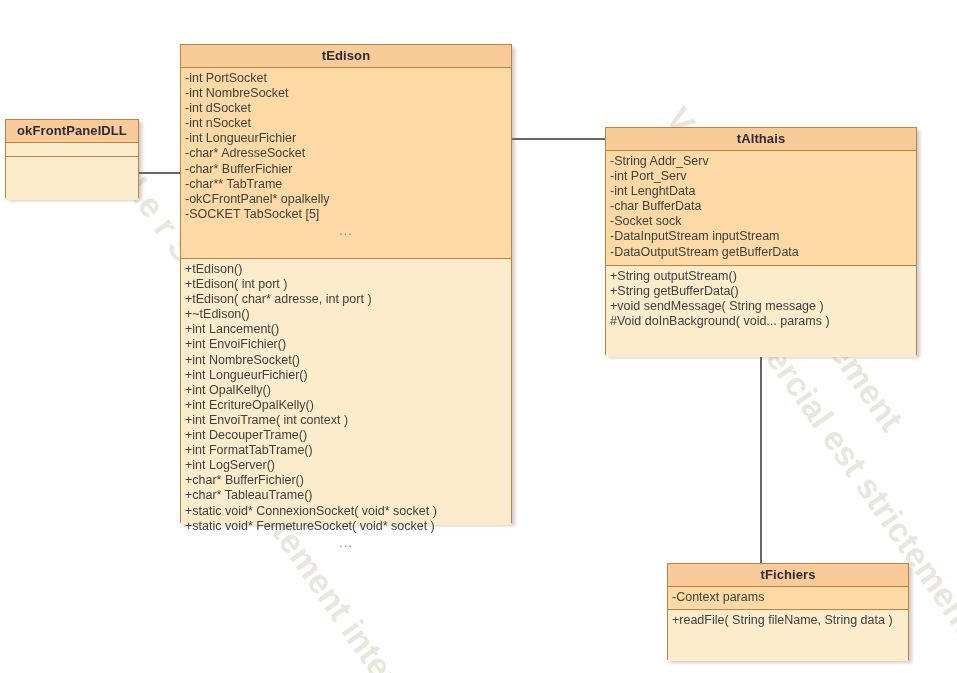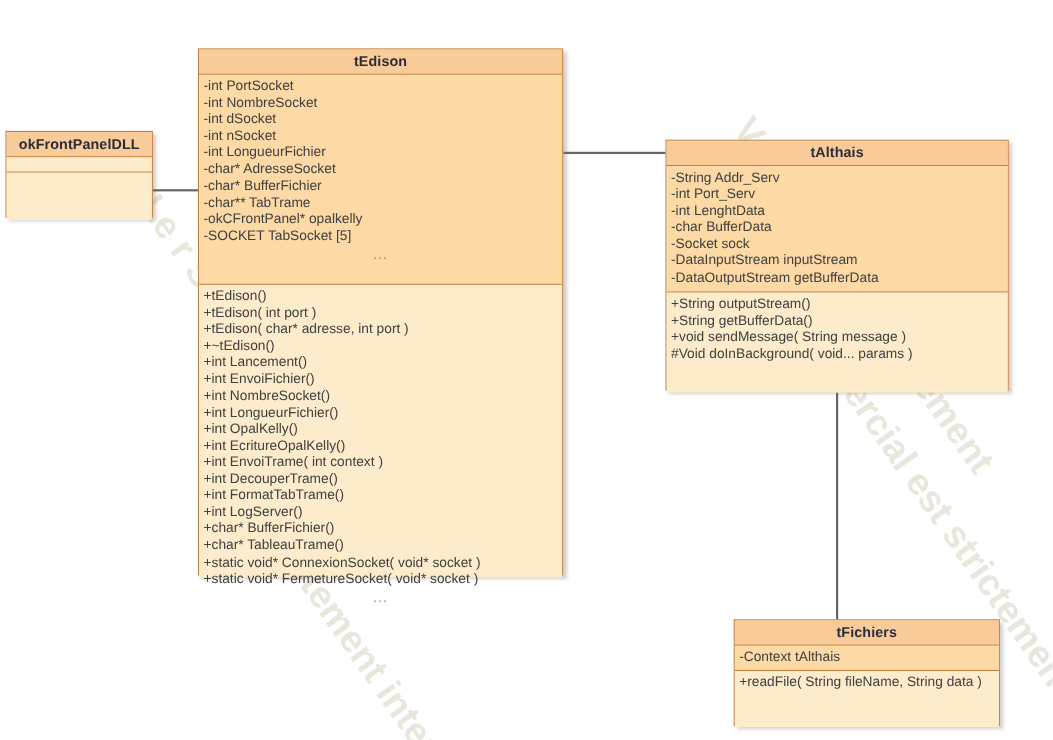--- a/index.html
+++ b/index.html
@@ -178,20 +178,20 @@
       <div class="uml-line">+String outputStream()</div>
       <div class="uml-line">+String getBufferData()</div>
       <div class="uml-line">+void sendMessage( String message )</div>
       <div class="uml-line">#Void doInBackground( void... params )</div>
     </div>
   </div>
 
   <div class="uml-class" id="class-tfichiers">
     <div class="uml-header">tFichiers</div>
     <div class="uml-section sec-attrs">
-      <div class="uml-line">-Context tAlthais</div>
+      <div class="uml-line">-Context params</div>
     </div>
     <div class="uml-section sec-ops">
       <div class="uml-line">+readFile( String fileName, String data )</div>
     </div>
   </div>
 
 </div>
 
 </body></html>

